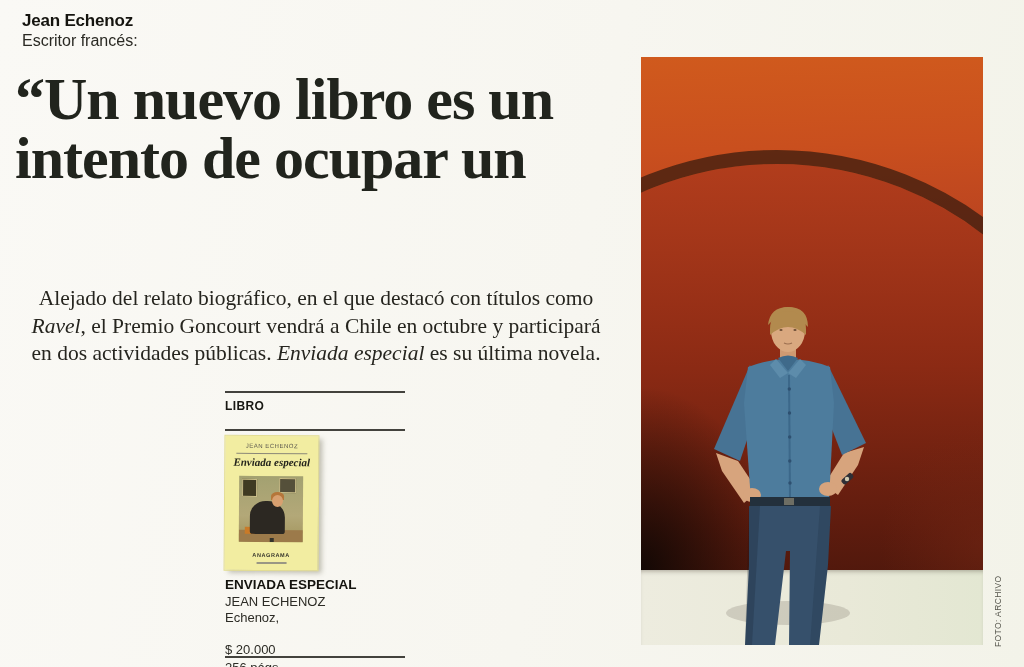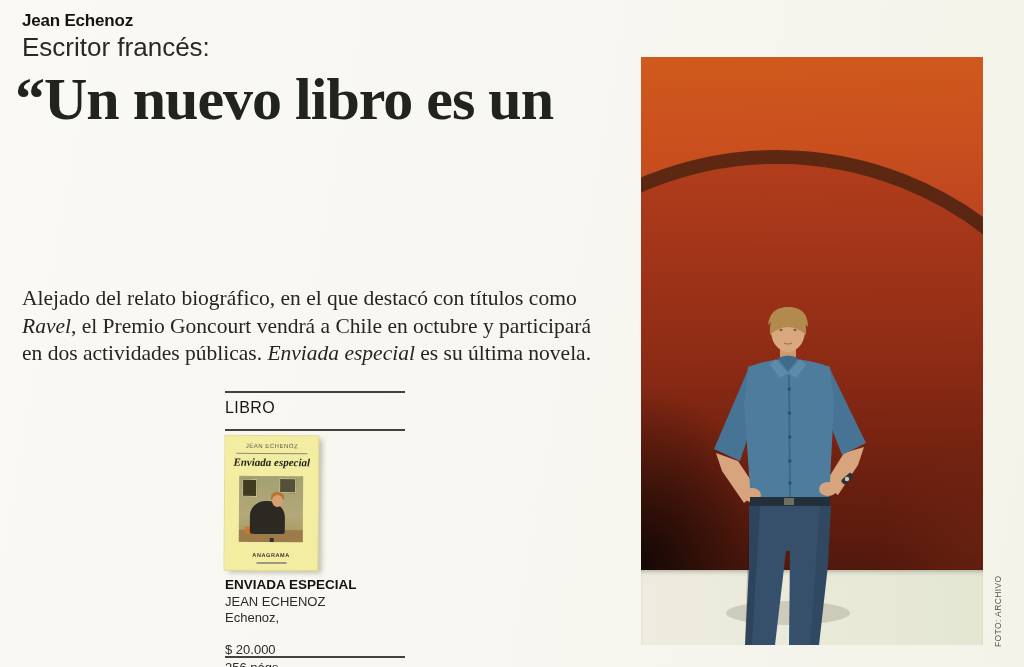--- a/index.html
+++ b/index.html
@@ -4,39 +4,39 @@
 <style>
   html,body{margin:0;padding:0;}
   body{width:1024px;height:667px;background:#f9f8f4;overflow:hidden;
        font-family:"Liberation Sans",sans-serif;}
   .page{position:relative;width:1024px;height:667px;
         background:linear-gradient(100deg,#faf9f5 0%,#f7f6f0 55%,#f3f3e9 100%);}
 
   
   .kicker-name{position:absolute;left:22px;top:11px;font-weight:bold;
                font-size:17px;color:#15140f;letter-spacing:-0.2px;}
-  .kicker-role{position:absolute;left:22px;top:32px;font-size:26px;color:#2a2923;}
+  .kicker-role{position:absolute;left:22px;top:32px;font-size:16px;color:#2a2923;}
 
   
   .headline{position:absolute;left:15px;top:70px;width:610px;
             font-family:"Liberation Serif",serif;font-weight:bold;
             font-size:60px;line-height:59px;color:#21241d;letter-spacing:-1px;}
   .headline span{display:block;}
 
   
   .intro{position:absolute;left:22px;top:285px;width:588px;
          font-family:"Liberation Serif",serif;font-size:21.5px;
-         line-height:27.5px;color:#26251f;}
+         line-height:27.5px;color:#26251f;text-align:center;}
   .intro .it{font-style:italic;}
 
   
   .rule{position:absolute;left:225px;width:180px;height:2px;background:#43423d;}
   .rule.r1{top:391px}.rule.r2{top:429px}.rule.r3{top:656px}
-  .libro-label{position:absolute;left:225px;top:399px;font-weight:normal;
-               font-size:16px;letter-spacing:0.4px;color:#181813;}
+  .libro-label{position:absolute;left:225px;top:399px;font-weight:bold;
+               font-size:12px;letter-spacing:0.4px;color:#181813;}
 
   .cover{position:absolute;left:225px;top:436px;width:93px;height:134px;
          background:#f2eda1;box-shadow:4px 3px 5px rgba(90,85,60,0.35);
          transform:rotate(0.4deg);outline:1px solid #e3dd92;}
   .cover-author{position:absolute;top:7px;width:100%;text-align:center;
                 font-size:6px;letter-spacing:0.5px;color:#55524a;}
   .cover-rule{position:absolute;top:17px;left:11px;width:71px;height:1px;background:#8b8878;}
   .cover-title{position:absolute;top:20px;width:100%;text-align:center;
                font-family:"Liberation Serif",serif;font-style:italic;font-weight:bold;
                font-size:11px;color:#24241c;}
@@ -95,20 +95,21 @@
 </head>
 <body>
 
 <div class="page">
 
   <div class="kicker-name">Jean Echenoz</div>
   <div class="kicker-role">Escritor francés:</div>
 
   <h1 class="headline" style="margin:0;">
     <span>“Un nuevo libro es un</span>
+    <span>intento de ocupar un</span>
   </h1>
 
   <p class="intro" style="margin:0;">
     <span>Alejado del relato biográfico, en el que destacó con títulos como </span><span class="it">Ravel</span><span>, el Premio Goncourt vendrá a Chile en octubre y participará en dos actividades públicas. </span><span class="it">Enviada especial</span><span> es su última novela.</span>
   </p>
 
   <div class="rule r1"></div>
   <div class="libro-label">LIBRO</div>
   <div class="rule r2"></div>
 

